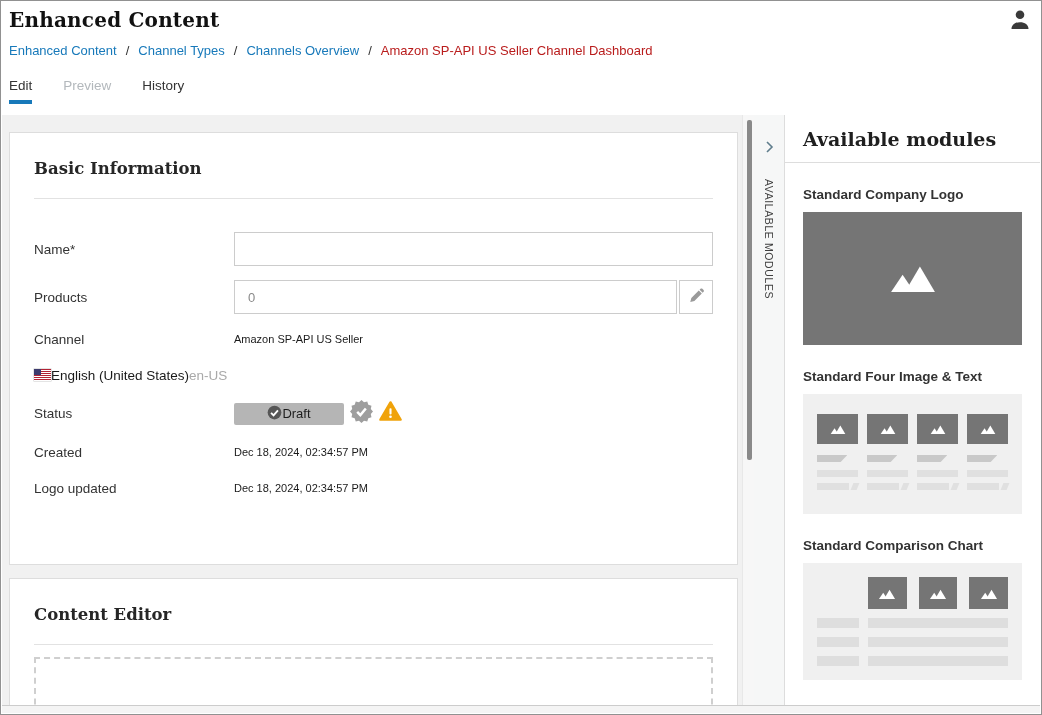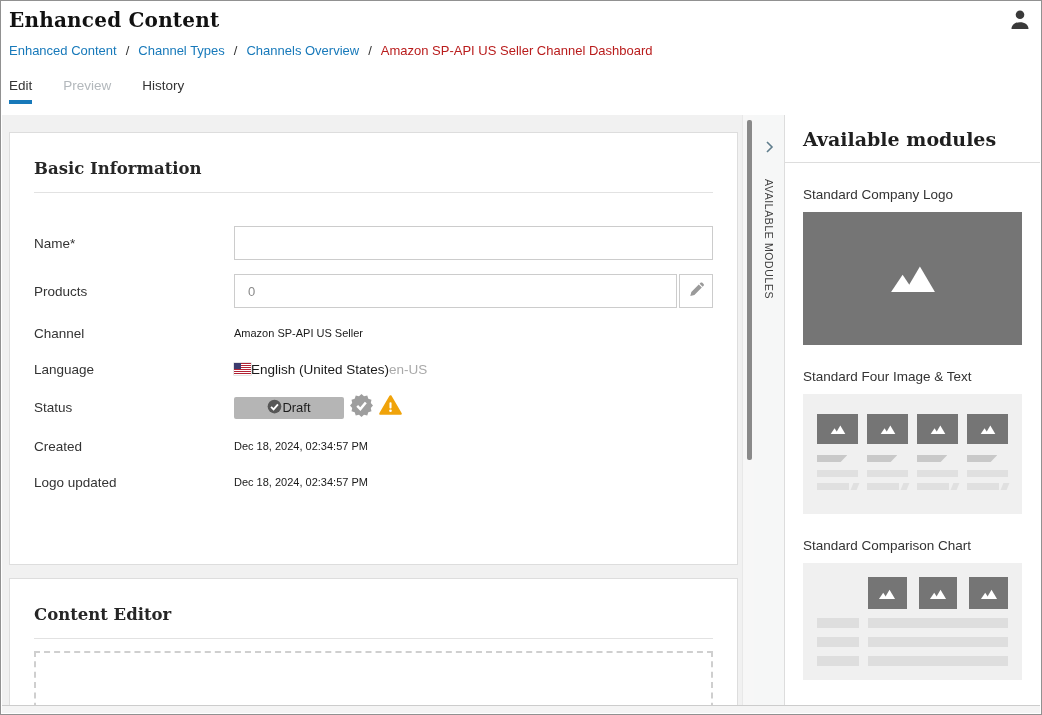--- a/index.html
+++ b/index.html
@@ -22,21 +22,21 @@
   .crumb-current { color:#b91c1c; }
   .tabs { margin-top:20px; display:flex; }
   .tab { font-size:13.5px; margin-right:31px; position:relative; padding-bottom:10px; cursor:pointer; color:#333; }
   .tab.active::after { content:""; position:absolute; left:0; right:0; bottom:-1px; height:4px; background:#1779ba; }
   .tab.disabled { color:#b3b8bc; }
 
   
   .main { position:absolute; top:114px; left:1px; right:1px; bottom:1px; display:flex; background:#f1f1f1; overflow:hidden; }
   .content-col { width:740px; padding:17px 4px 0 7px; overflow:hidden; flex:none; }
   .panel { background:#fff; border:1px solid #ddd; padding:26px 24px 0; width:729px; }
-  .panel-heading { font-family:"DejaVu Serif",serif; font-size:16.5px; font-weight:700; color:#262626; padding-bottom:14px; border-bottom:1px solid #e2e2e2; }
+  .panel-heading { font-family:"DejaVu Serif",serif; font-size:16.5px; font-weight:700; color:#262626; padding-bottom:20px; border-bottom:1px solid #e2e2e2; }
   .panel-basic { height:433px; margin-bottom:13px; }
   .panel-editor { height:170px; }
 
   .form { margin-top:33px; }
   .form-row { display:grid; grid-template-columns:200px 1fr; align-items:center; margin-bottom:14px; }
   .form-row.text-row { min-height:22px; }
   .field-label { font-size:13.5px; color:#333; }
   .text-value { font-size:11px; color:#1a1a1a; }
   .input { height:34px; width:100%; border:1px solid #ccc; background:#fff; font-size:13px; padding:0 13px; color:#8a8a8a; font-family:"Liberation Sans",sans-serif; outline:none; }
   .input-with-btn { display:flex; align-items:stretch; gap:2px; }
@@ -58,21 +58,21 @@
   .vscroll-thumb { position:absolute; top:5px; left:4px; width:5px; height:340px; background:#8a8a8a; border-radius:2px; cursor:pointer; }
 
   
   .collapse-strip { width:30px; background:#f6f7f7; flex:none; display:flex; flex-direction:column; align-items:center; }
   .collapse-btn { margin-top:23px; width:20px; height:20px; border:none; background:transparent; cursor:pointer; display:flex; align-items:center; justify-content:center; }
   .collapse-label { margin-top:21px; writing-mode:vertical-rl; font-size:10.5px; letter-spacing:.6px; color:#3f3f3f; white-space:nowrap; }
 
   
   .sidebar { flex:1; background:#fff; border-left:1px solid #ddd; overflow:hidden; }
   .sidebar-header { font-family:"DejaVu Serif",serif; font-size:19px; font-weight:700; color:#1f1f1f; padding:13px 18px 12px; border-bottom:1px solid #ddd; }
-  .module { padding:0 18px; }
+  .module { padding:0 18px;font-weight:bold; }
   .module-label { font-size:13.5px; color:#333; margin-top:24px; margin-bottom:10px; }
   .module-card { width:100%; cursor:pointer; }
   .preview-logo { height:133px; background:#757575; display:flex; align-items:center; justify-content:center; }
   .preview-card { background:#f0f0f0; }
   .preview-four { height:120px; padding:20px 14px 0; display:grid; grid-template-columns:repeat(4,1fr); column-gap:9px; }
   .thumb { background:#757575; display:flex; align-items:center; justify-content:center; }
   .four-col .thumb { height:30px; }
   .bar { height:7px; background:#e0e0e0; }
   .bar-title { width:74%; background:#c9c9c9; clip-path:polygon(0 0,100% 0,78% 100%,0 100%); margin-top:11px; }
   .bar-2 { margin-top:8px; }
@@ -145,21 +145,20 @@
             </button>
           </div>
         </div>
 
         <div class="form-row text-row">
           <label class="field-label">Channel</label>
           <span class="text-value">Amazon SP-API US Seller</span>
         </div>
 
         <div class="form-row text-row">
-          <label class="field-label">Language</label>
           <span class="lang-value">
             <span class="us-flag"></span>
             <span>English (United States)</span>
             <span class="lang-locale">en-US</span>
           </span>
         </div>
 
         <div class="form-row text-row">
           <label class="field-label">Status</label>
           <span class="status-wrap">

